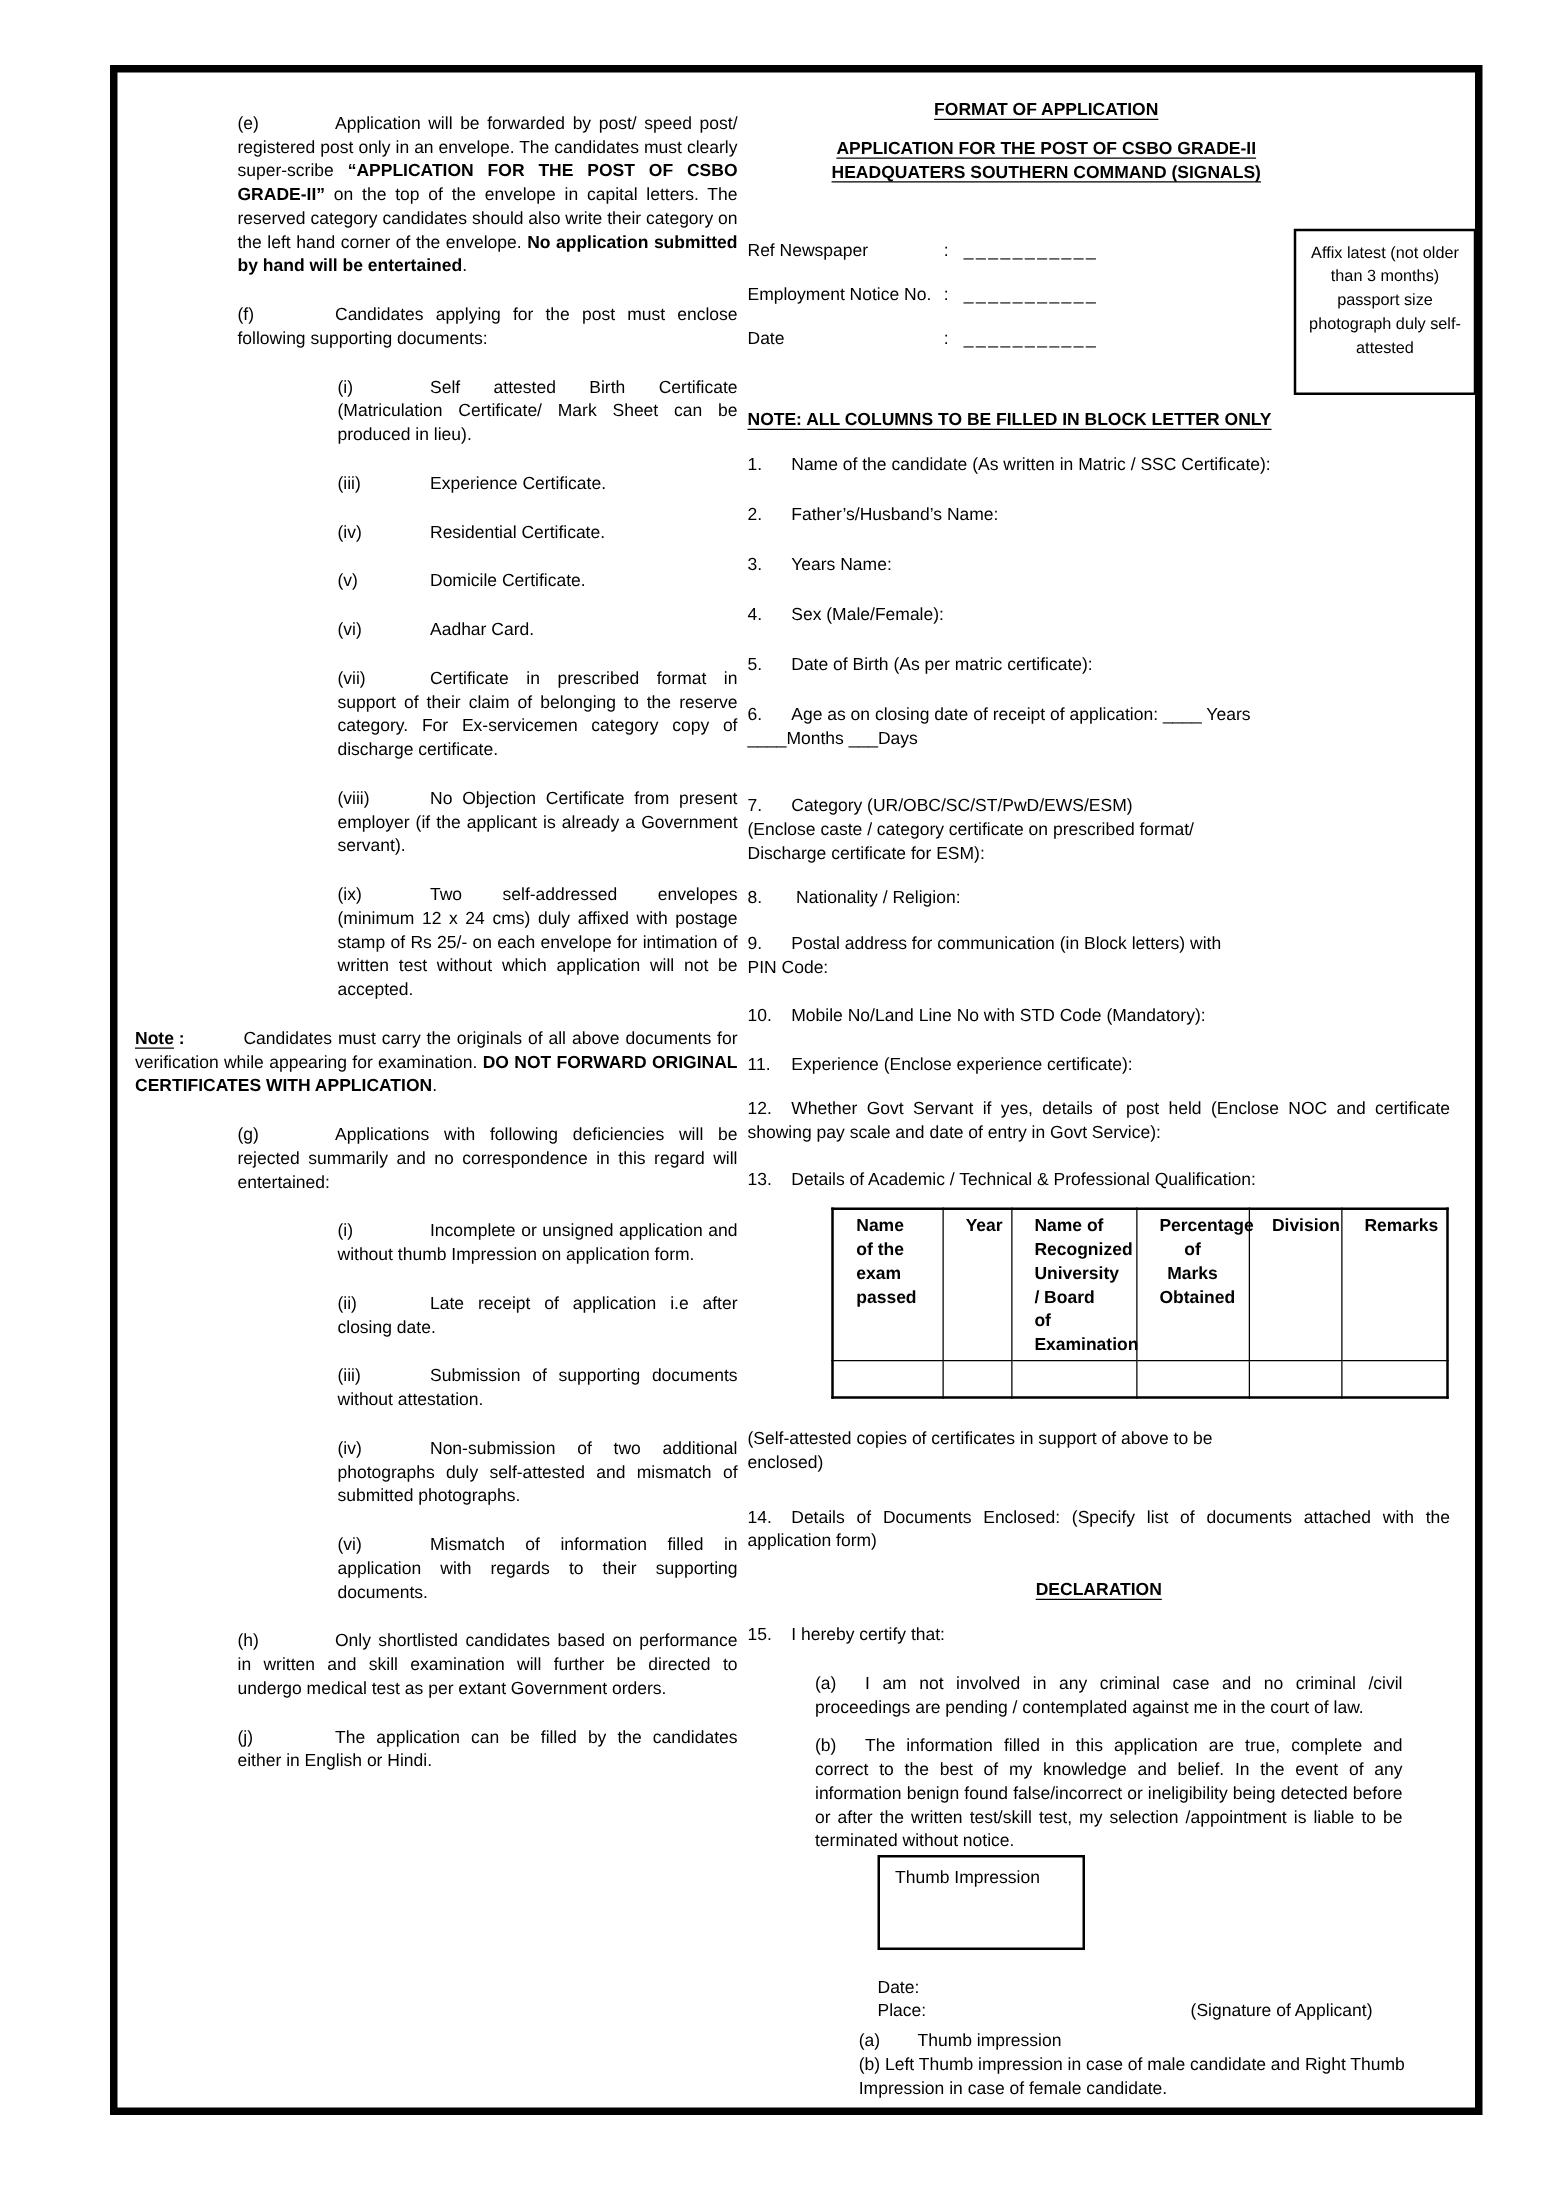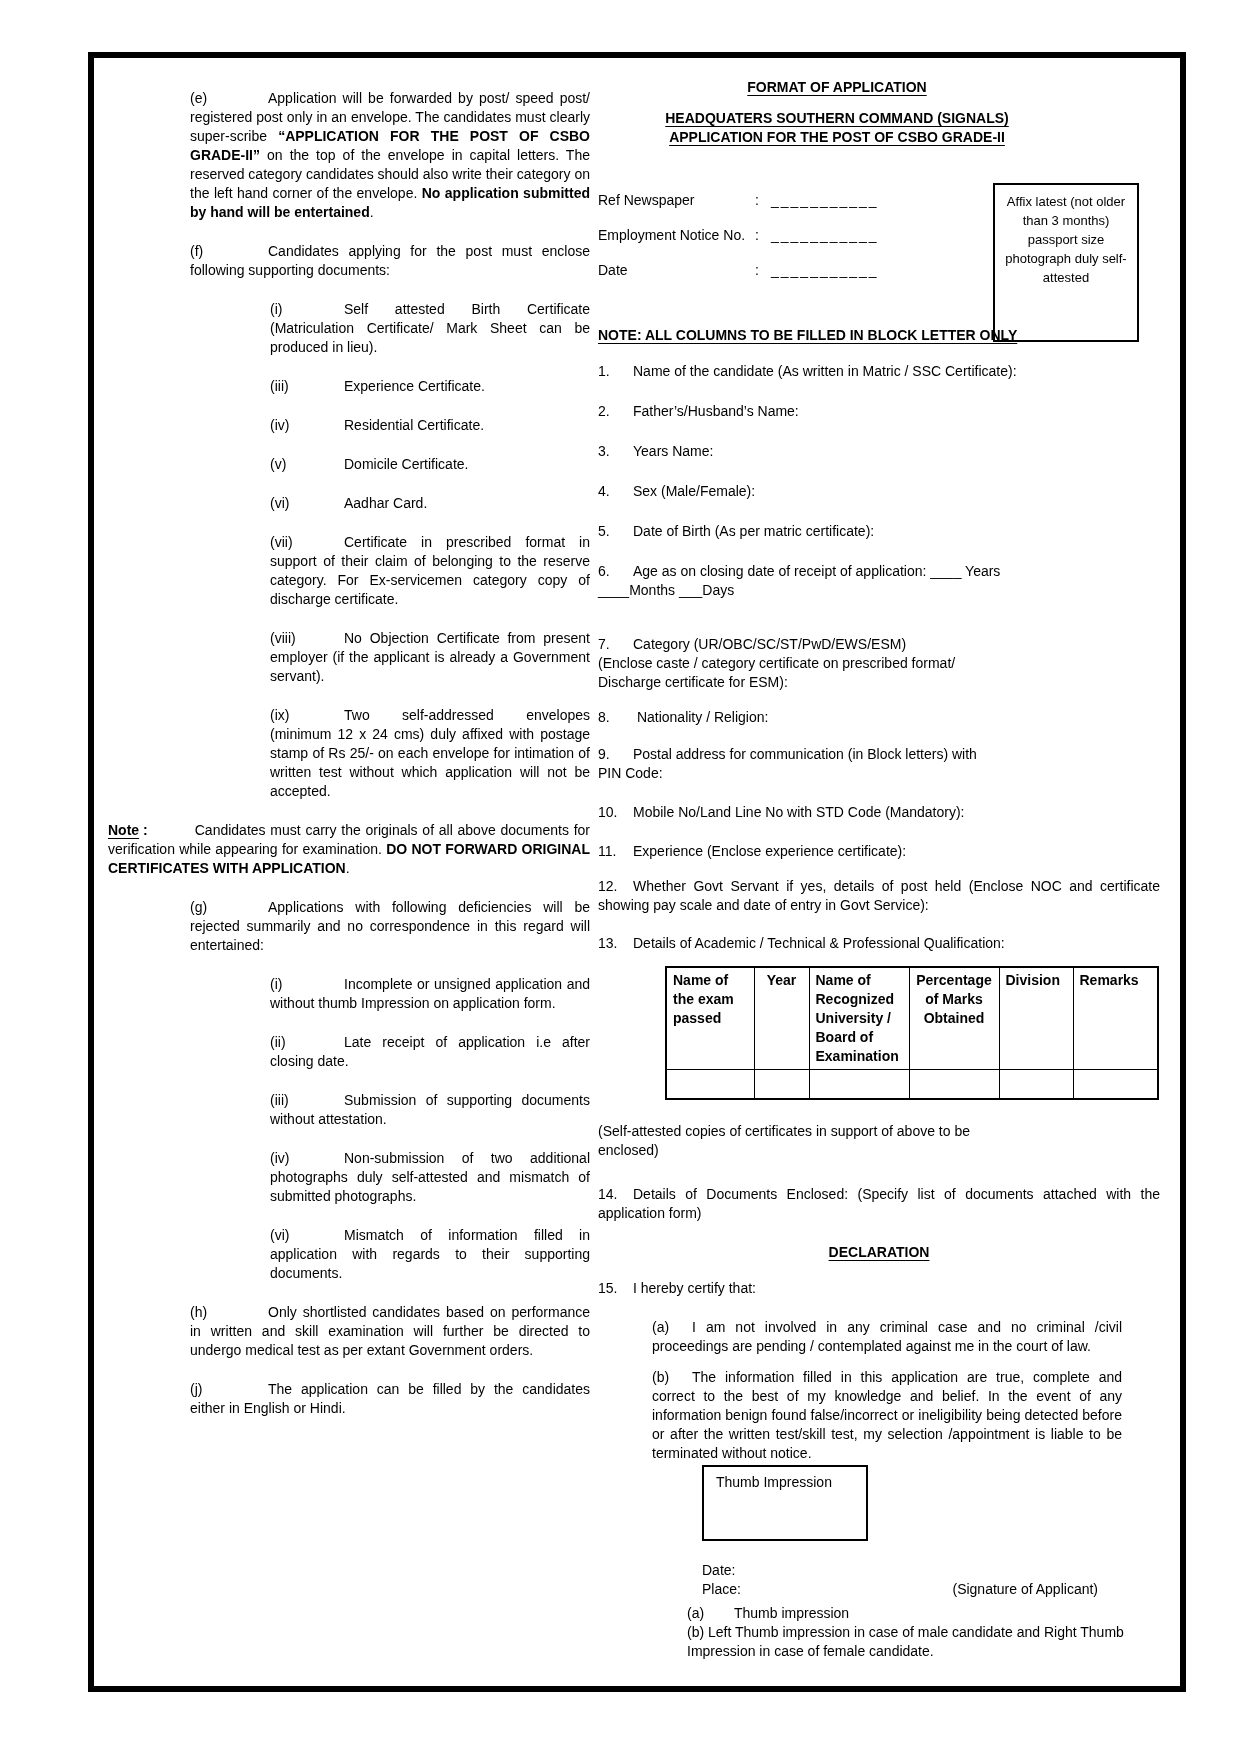--- a/index.html
+++ b/index.html
@@ -22,29 +22,29 @@
   .note-lbl{display:inline-block;width:82px;font-weight:bold;}
   
   .r-title1,.r-title2{width:478px;text-align:center;font-weight:bold;}
   .r-title1{margin-bottom:12px;}
   .r-title2{margin-bottom:44px;}
   .fields{margin-bottom:46px;}
   .fieldrow{margin-bottom:16px;}
   .flabel{display:inline-block;width:157px;}
   .fcolon{display:inline-block;width:16px;}
   .fval{letter-spacing:2px;}
-  .photo{position:absolute;left:395px;top:105px;width:146px;height:159px;
+  .photo{position:absolute;left:437px;top:105px;width:146px;height:133px;
          border:2px solid #000;box-sizing:border-box;text-align:center;
          font-size:13px;line-height:19px;padding:7px 4px;}
   .note-hdr{font-weight:bold;margin-bottom:17px;}
   .ritem{text-align:justify;}
   .rn{display:inline-block;width:35px;}
   table.qual{border-collapse:collapse;border:2px solid #000;margin:0 0 22px 67px;
              table-layout:fixed;width:494px;}
-  .qual th,.qual td{border:1.5px solid #000;padding:3px 6px;font-size:14px;
+  .qual th,.qual td{border:1.5px solid #000;padding:3px 18px;font-size:14px;
              line-height:19px;vertical-align:top;text-align:left;}
   .qual th{font-weight:bold;}
   .qual .ctr{text-align:center;}
   .qual td{height:22px;}
   .selfatt{max-width:435px;margin-bottom:25px;}
   .decl-title{text-align:center;font-weight:bold;margin-bottom:17px;}
   .decl{margin-left:54px;width:470px;text-align:justify;}
   .dl{display:inline-block;width:40px;}
   .thumb{margin-left:104px;margin-top:2px;margin-bottom:20px;width:166px;height:76px;
          border:2px solid #000;box-sizing:border-box;padding:6px 0 0 12px;}
@@ -85,22 +85,22 @@
     <p class="p2 just"><span class="lbl2">(iv)</span><span>Non-submission of two additional photographs duly self-attested and mismatch of submitted photographs.</span></p>
     <p class="p2 just"><span class="lbl2">(vi)</span><span>Mismatch of information filled in application with regards to their supporting documents.</span></p>
 
     <p class="p1 just"><span class="lbl">(h)</span><span>Only shortlisted candidates based on performance in written and skill examination will further be directed to undergo medical test as per extant Government orders.</span></p>
     <p class="p1 just"><span class="lbl">(j)</span><span>The application can be filled by the candidates either in English or Hindi.</span></p>
   </div>
 
   <div class="col-right">
     <div class="r-title1"><span class="u">FORMAT OF APPLICATION</span></div>
     <div class="r-title2">
+      <div><span class="u">APPLICATION FOR THE POST OF CSBO GRADE-II</span></div>
       <div><span class="u">HEADQUATERS SOUTHERN COMMAND (SIGNALS)</span></div>
-      <div><span class="u">APPLICATION FOR THE POST OF CSBO GRADE-II</span></div>
     </div>
 
     <div class="photo"><span>Affix latest (not older than 3 months) passport size photograph duly self-attested</span></div>
 
     <div class="fields">
       <div class="fieldrow"><span class="flabel">Ref Newspaper</span><span class="fcolon">:</span><span class="fval">___________</span></div>
       <div class="fieldrow"><span class="flabel">Employment Notice No.</span><span class="fcolon">:</span><span class="fval">___________</span></div>
       <div class="fieldrow"><span class="flabel">Date</span><span class="fcolon">:</span><span class="fval">___________</span></div>
     </div>
 

